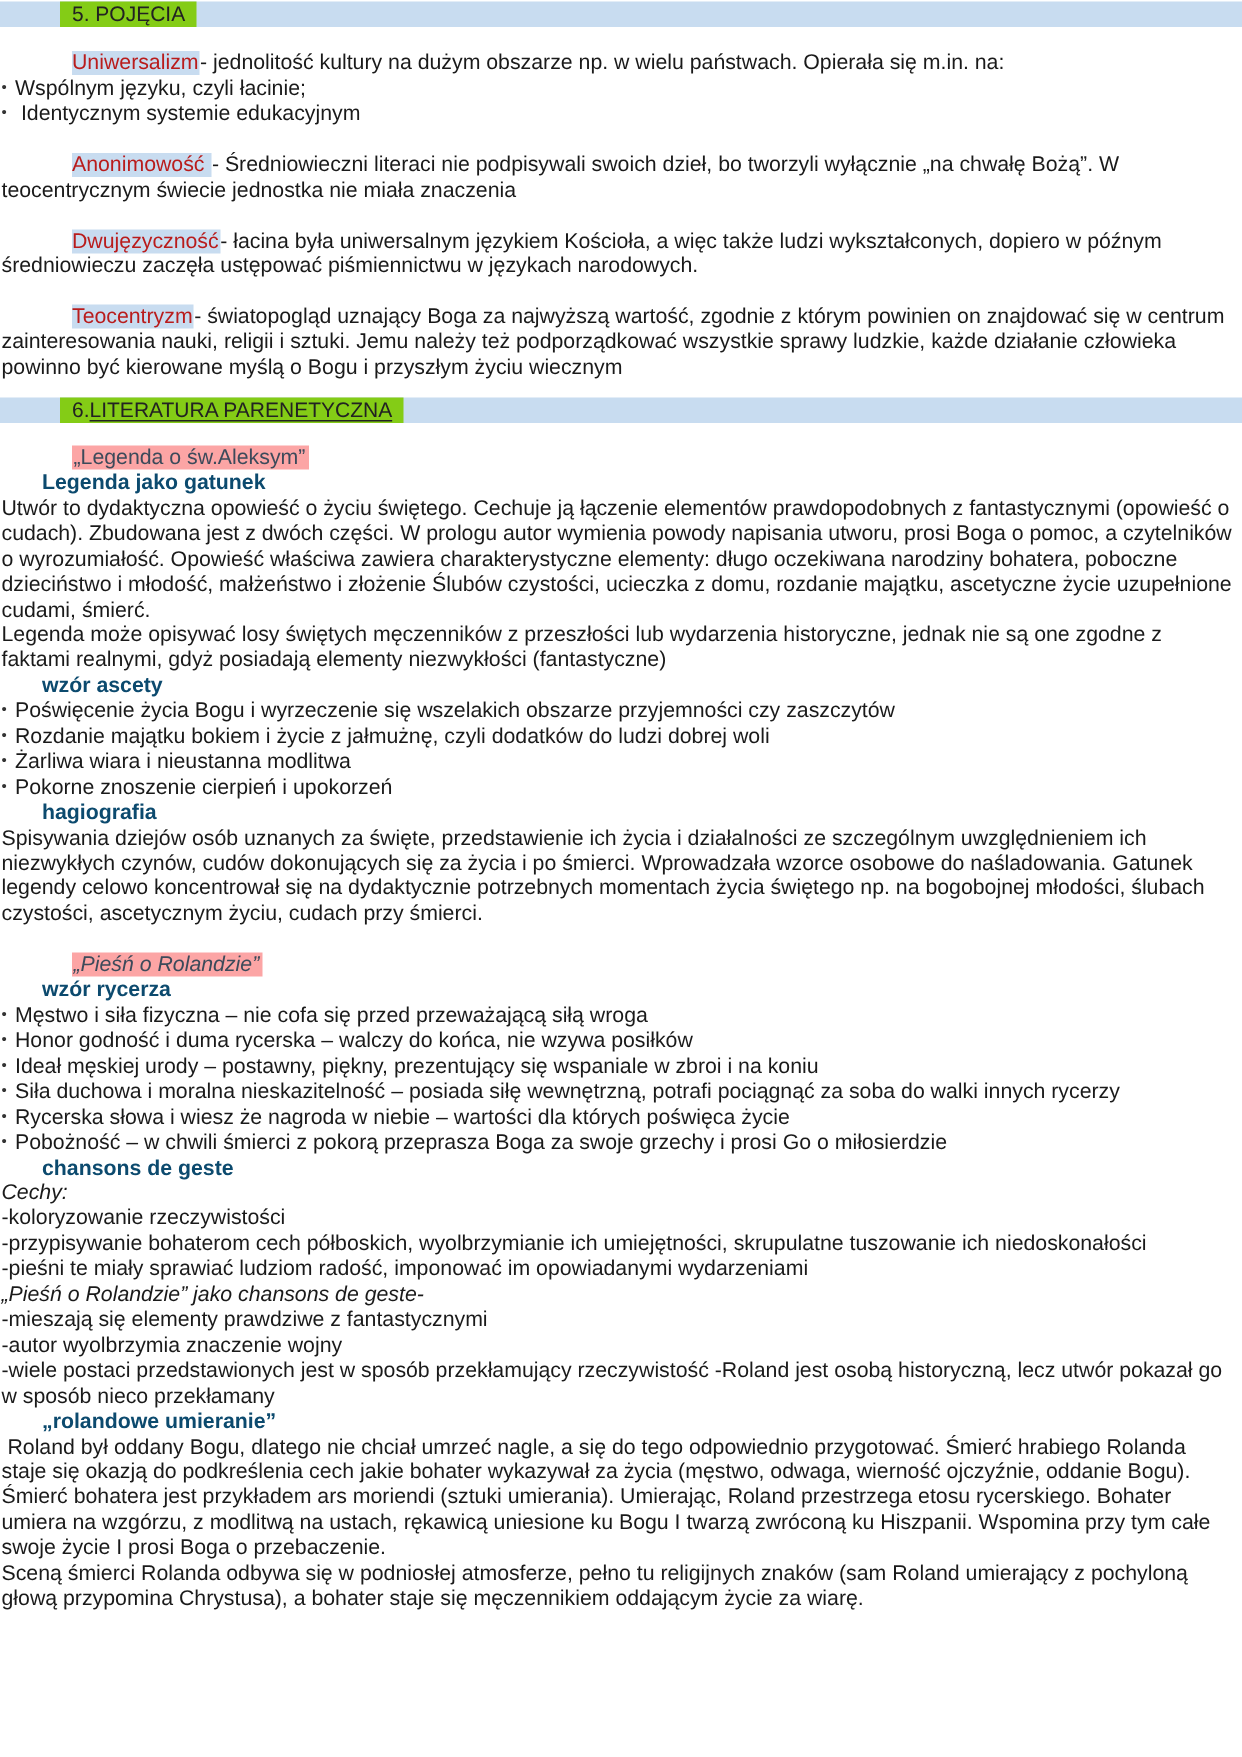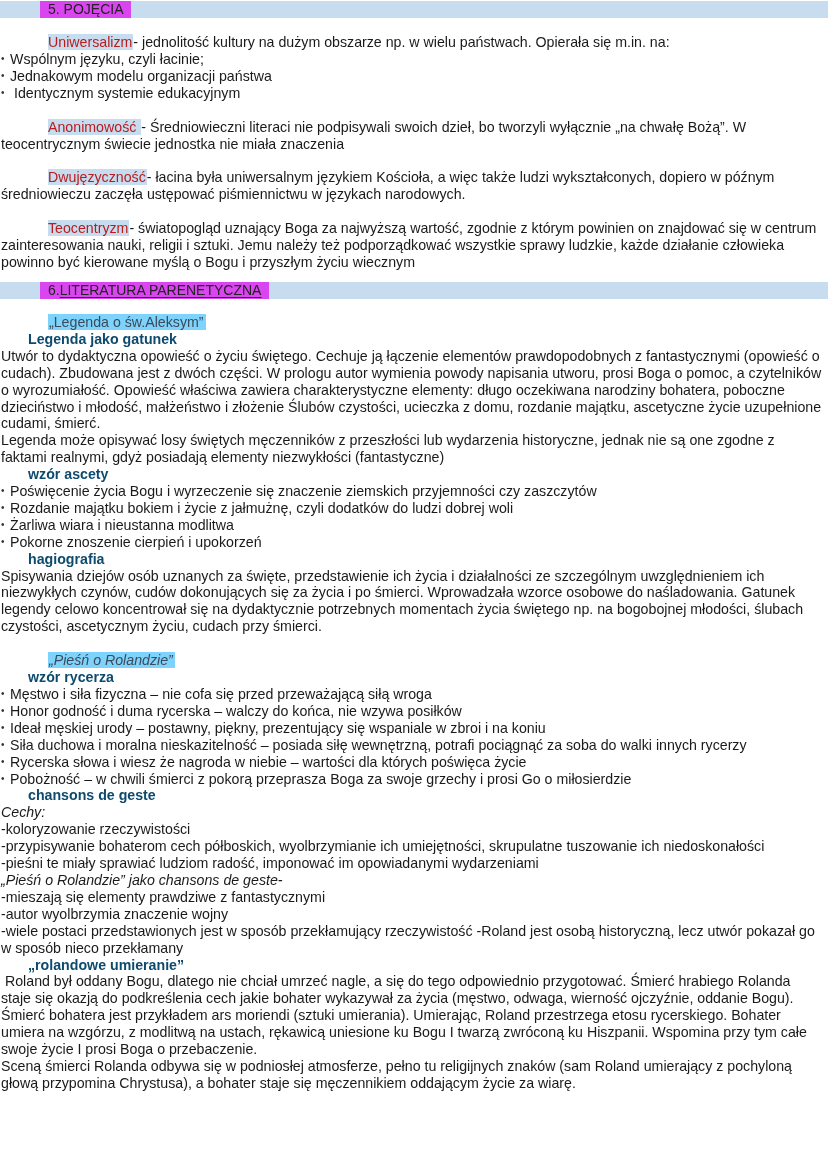--- a/index.html
+++ b/index.html
@@ -8,28 +8,28 @@
       font-family: "Liberation Sans", sans-serif;
       font-size: 14.2px; line-height: 16.9px; color: #1a1a1a;
     }
     .page { position: absolute; left: 0; top: 0; width: 828px; }
     .hbar {
       position: relative; height: 17px; margin-top: 1px;
       background: #c8dcf0;
     }
     .hbar .hlabel {
       position: absolute; top: 0; left: 40px; height: 17px;
-      background: #d946ef; padding: 0 8px 0 8px; line-height: 17px;
+      background: #84cc16; padding: 0 8px 0 8px; line-height: 17px;
       font-size: 14px; color: #222; text-align: center;
     }
     .hbar .hlabel u { text-decoration: underline; text-underline-offset: 2px; }
     .para { margin: 0; padding: 0 4px 0 1px; }
     .indent { padding-left: 48px; }
     .term { background: #c8dcf0; color: #b91c1c; padding-right: 1px; }
-    .title-hl { background: #7dd3fc; color: #3c4a5a; padding: 0 2px 0 1px; }
+    .title-hl { background: #fca5a5; color: #3c4a5a; padding: 0 2px 0 1px; }
     .title-hl.italic { font-style: italic; }
     .subhead { font-weight: bold; padding-left: 28px; margin: 0; color: #0c4a6e; }
     ul.bul { list-style: none; margin: 0; padding: 0; }
     ul.bul li { position: relative; padding-left: 10px; margin: 0; }
     ul.bul li::before {
       content: "\2022"; position: absolute; left: 1px; top: 0;
       font-size: 10px; color: #333;
     }
     .italic { font-style: italic; }
     .titlerow { padding-left: 48px; margin: 0; }
@@ -43,21 +43,20 @@
     <span class="hlabel">5. POJĘCIA</span>
   </div>
 
   <div style="height:16px"></div>
 
   <p class="para indent">
     <span class="term">Uniwersalizm</span><span>- jednolitość kultury na dużym obszarze np. w wielu państwach. Opierała się m.in. na:</span>
   </p>
   <ul class="bul">
     <li>Wspólnym języku, czyli łacinie;</li>
-    <li>Jednakowym modelu organizacji państwa</li>
     <li style="white-space:pre"> Identycznym systemie edukacyjnym</li>
   </ul>
 
   <div style="height:17px"></div>
 
   <p class="para">
     <span style="display:inline-block;width:47px"></span><span class="term">Anonimowość </span><span>- Średniowieczni literaci nie podpisywali swoich dzieł, bo tworzyli wyłącznie „na chwałę Bożą”. W teocentrycznym świecie jednostka nie miała znaczenia</span>
   </p>
 
   <div style="height:17px"></div>
@@ -81,21 +80,21 @@
   <div style="height:15px"></div>
 
   <p class="titlerow">
     <span class="title-hl">„Legenda o św.Aleksym”</span>
   </p>
   <p class="subhead">Legenda jako gatunek</p>
   <p class="para">Utwór to dydaktyczna opowieść o życiu świętego. Cechuje ją łączenie elementów prawdopodobnych z fantastycznymi (opowieść o cudach). Zbudowana jest z dwóch części. W prologu autor wymienia powody napisania utworu, prosi Boga o pomoc, a czytelników o wyrozumiałość. Opowieść właściwa zawiera charakterystyczne elementy: długo oczekiwana narodziny bohatera, poboczne dzieciństwo i młodość, małżeństwo i złożenie Ślubów czystości, ucieczka z domu, rozdanie majątku, ascetyczne życie uzupełnione cudami, śmierć.</p>
   <p class="para">Legenda może opisywać losy świętych męczenników z przeszłości lub wydarzenia historyczne, jednak nie są one zgodne z faktami realnymi, gdyż posiadają elementy niezwykłości (fantastyczne)</p>
   <p class="subhead">wzór ascety</p>
   <ul class="bul">
-    <li>Poświęcenie życia Bogu i wyrzeczenie się znaczenie ziemskich przyjemności czy zaszczytów</li>
+    <li>Poświęcenie życia Bogu i wyrzeczenie się wszelakich obszarze przyjemności czy zaszczytów</li>
     <li>Rozdanie majątku bokiem i życie z jałmużnę, czyli dodatków do ludzi dobrej woli</li>
     <li>Żarliwa wiara i nieustanna modlitwa</li>
     <li>Pokorne znoszenie cierpień i upokorzeń</li>
   </ul>
   <p class="subhead">hagiografia</p>
   <p class="para">Spisywania dziejów osób uznanych za święte, przedstawienie ich życia i działalności ze szczególnym uwzględnieniem ich niezwykłych czynów, cudów dokonujących się za życia i po śmierci. Wprowadzała wzorce osobowe do naśladowania. Gatunek legendy celowo koncentrował się na dydaktycznie potrzebnych momentach życia świętego np. na bogobojnej młodości, ślubach czystości, ascetycznym życiu, cudach przy śmierci.</p>
 
   <div style="height:17px"></div>
 
   <p class="titlerow">

